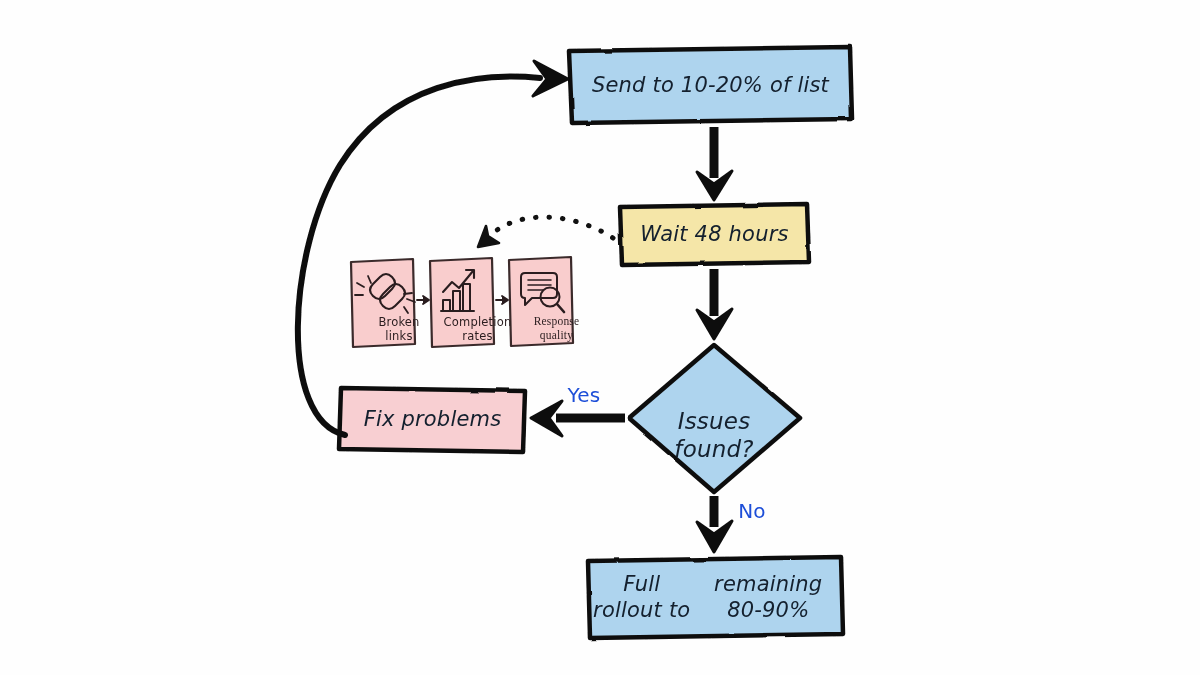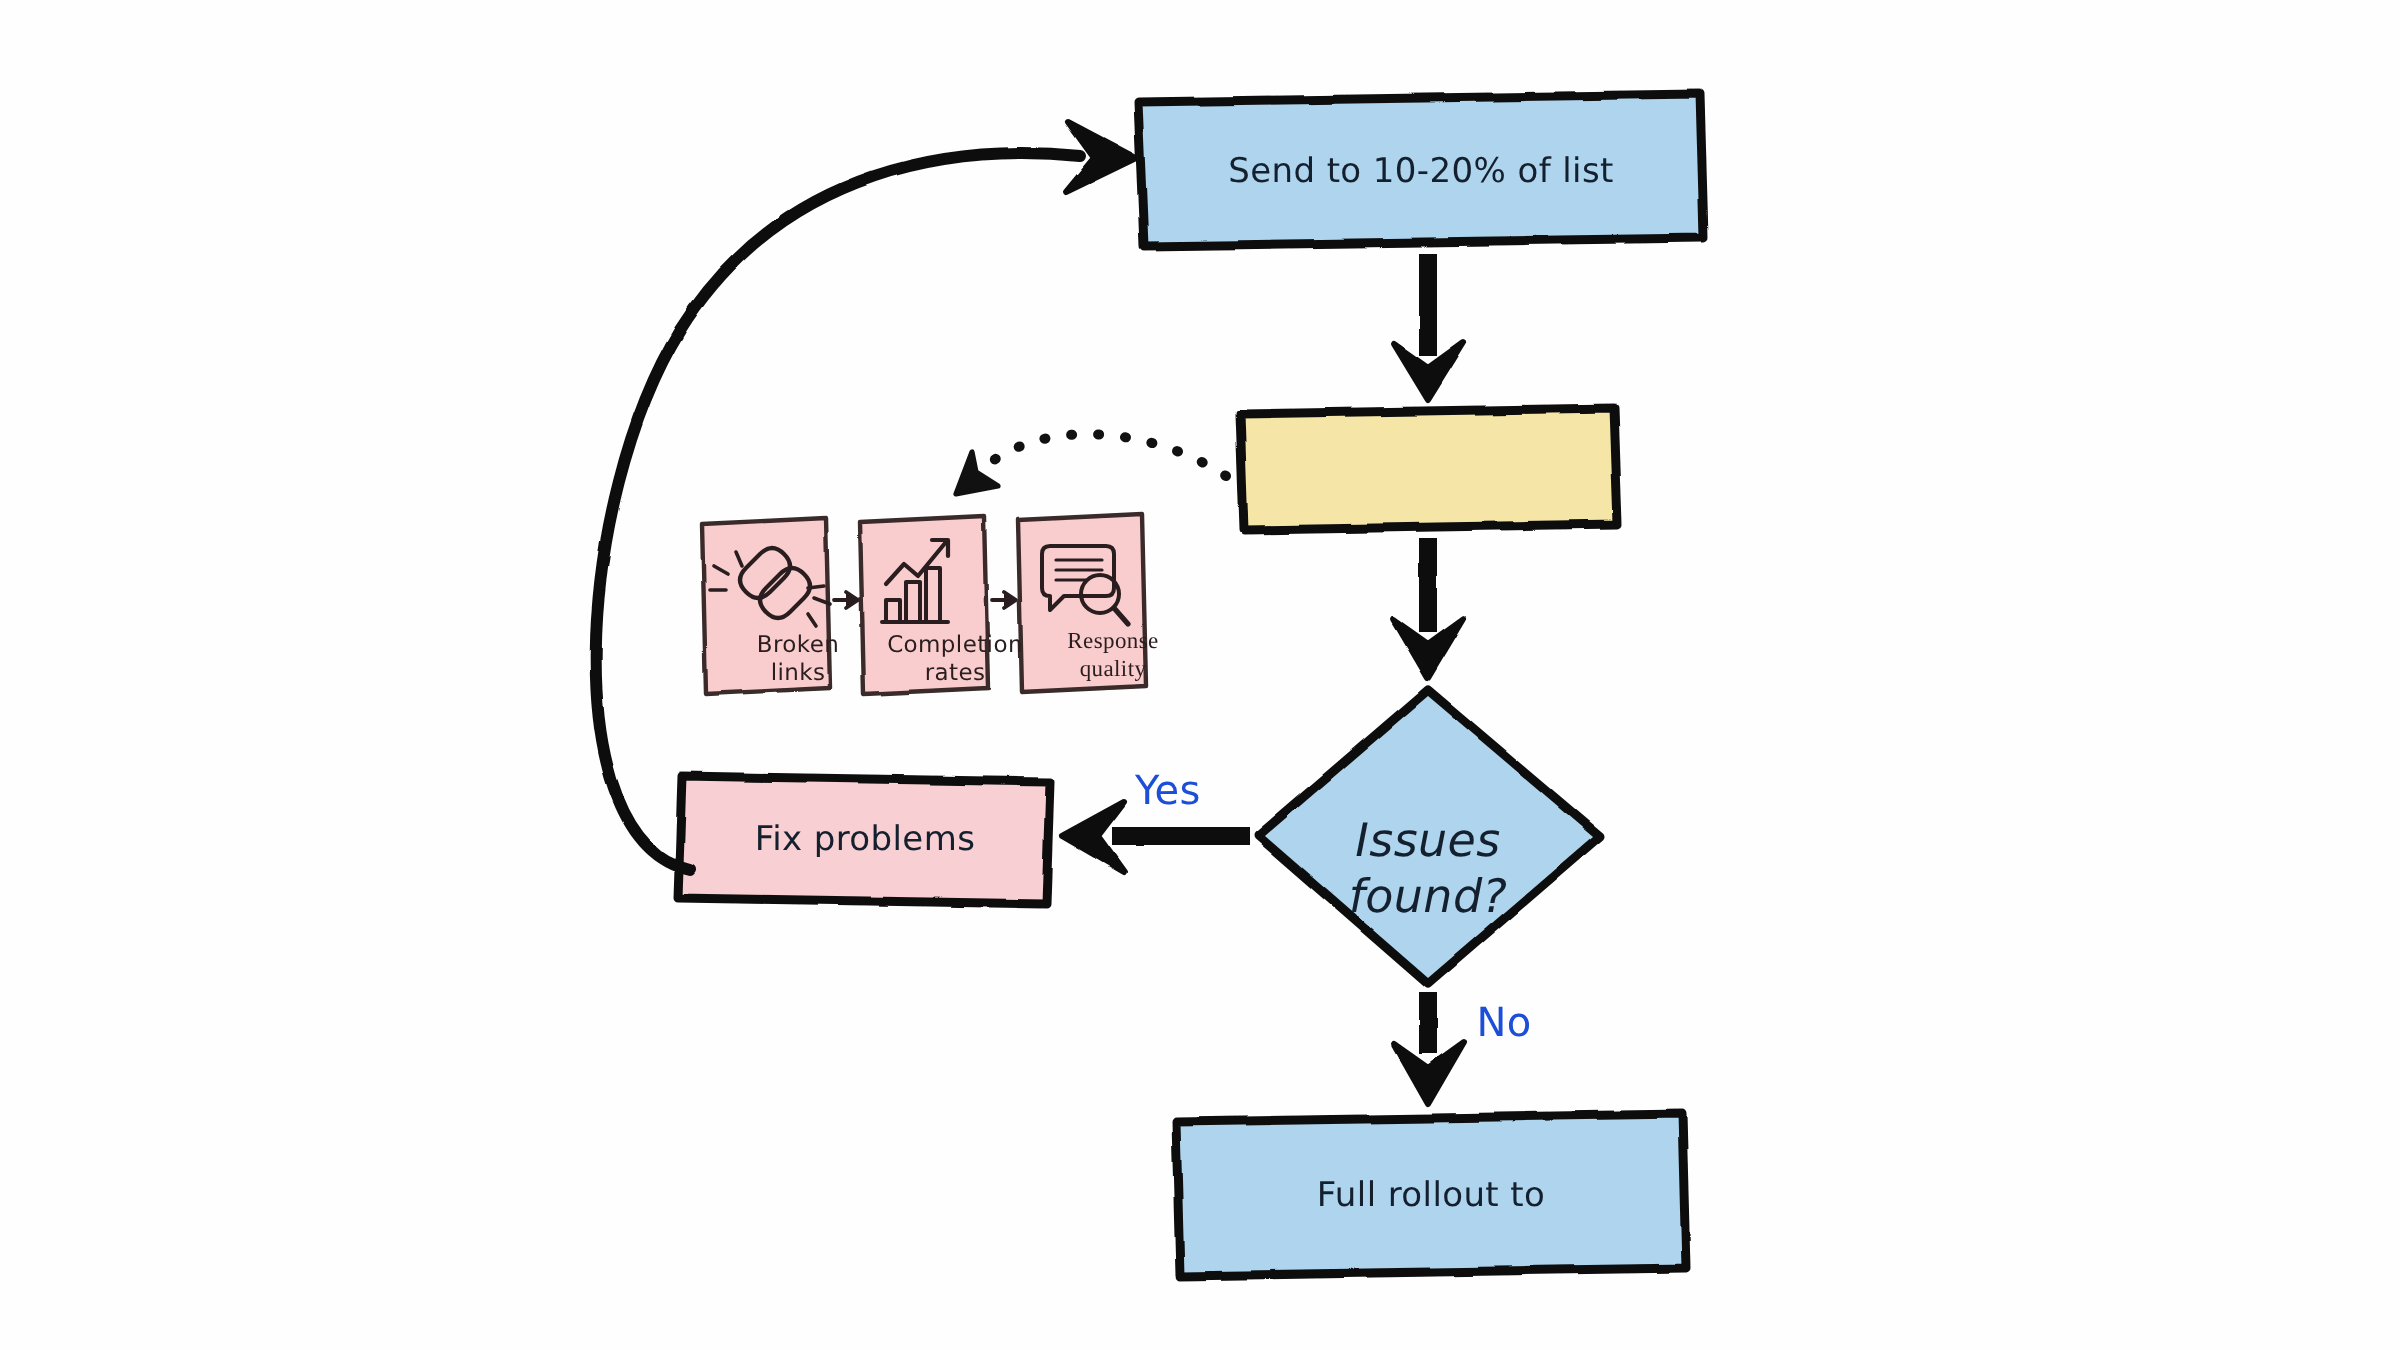--- a/index.html
+++ b/index.html
@@ -26,21 +26,22 @@
     display: flex;
     align-items: center;
     justify-content: center;
     text-align: center;
     color: #14202e;
     pointer-events: none;
     line-height: 1.22;
     letter-spacing: 0.2px;
   }
   .big-label {
-    font-size: 17px;
+    font-size: 21px;
+    font-style: italic;
   }
   .diamond-label {
     font-size: 23px;
   }
   .card-label {
     font-size: 11.5px;
     color: #2a1d1f;
     line-height: 1.22;
     padding-left: 16px;
   }
@@ -154,30 +155,32 @@
     </g>
 
     <g>
       <path d="M613 238 C 578 215, 528 209, 497 230" stroke="#111111" stroke-width="5" fill="none" stroke-linecap="round" stroke-dasharray="0.5 13"></path>
       <path d="M486 226 L478 247 L499 243 L488 236 Z" fill="#111111" stroke="#111111" stroke-width="2.6" stroke-linejoin="round"></path>
     </g>
   </svg>
 
   <div class="node-text big-label" style="left:569px; top:49px; width:283px; height:74px;">Send to 10-20% of list</div>
 
+  <div class="node-text big-label" style="left:620px; top:205px; width:189px; height:60px;">Wait 48 hours</div>
 
   <div class="node-text diamond-label" style="left:644px; top:408px; width:140px; height:54px; flex-direction:column;font-style:italic;">
     <span>Issues</span>
     <span>found?</span>
   </div>
 
   <div class="node-text big-label" style="left:340px; top:389px; width:185px; height:62px;">Fix problems</div>
 
   <div class="node-text big-label" style="left:589px; top:559px; width:253px; height:78px; ">
     <span>Full rollout to</span>
+    <span>remaining 80-90%</span>
   </div>
 
   <div class="node-text card-label" style="left:351px; top:312px; width:64px; height:34px; flex-direction:column;">
     <span>Broken</span>
     <span>links</span>
   </div>
 
   <div class="node-text card-label" style="left:429px; top:312px; width:65px; height:34px; flex-direction:column;">
     <span>Completion</span>
     <span>rates</span>

